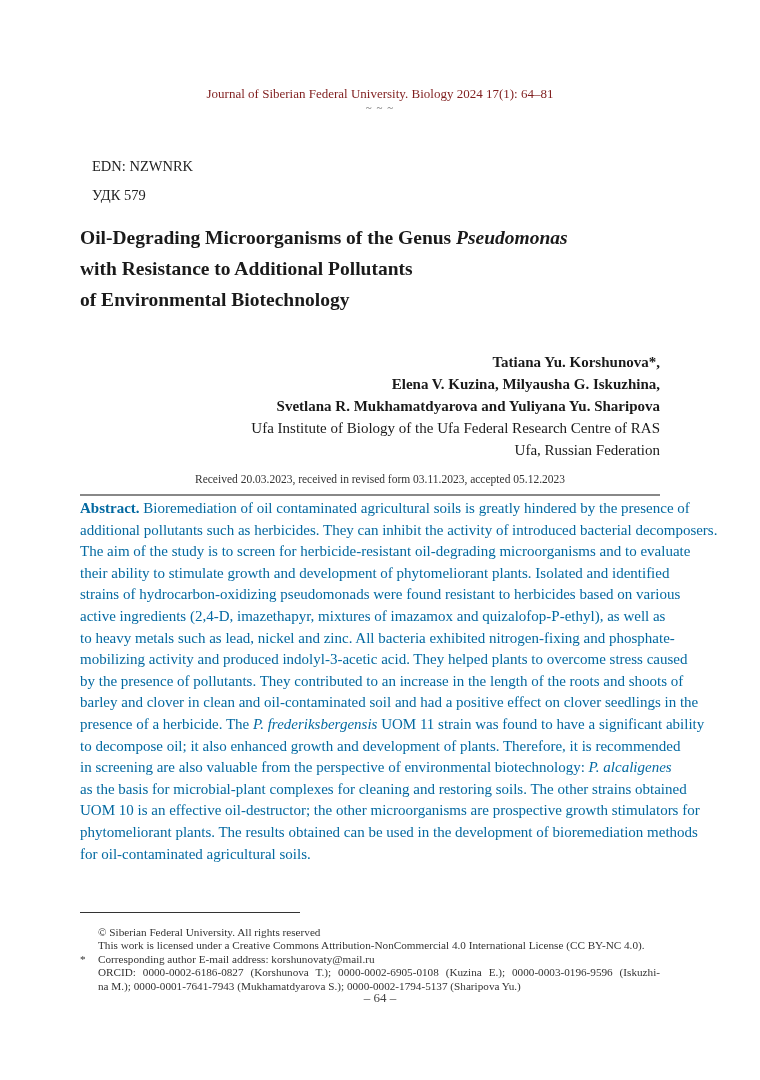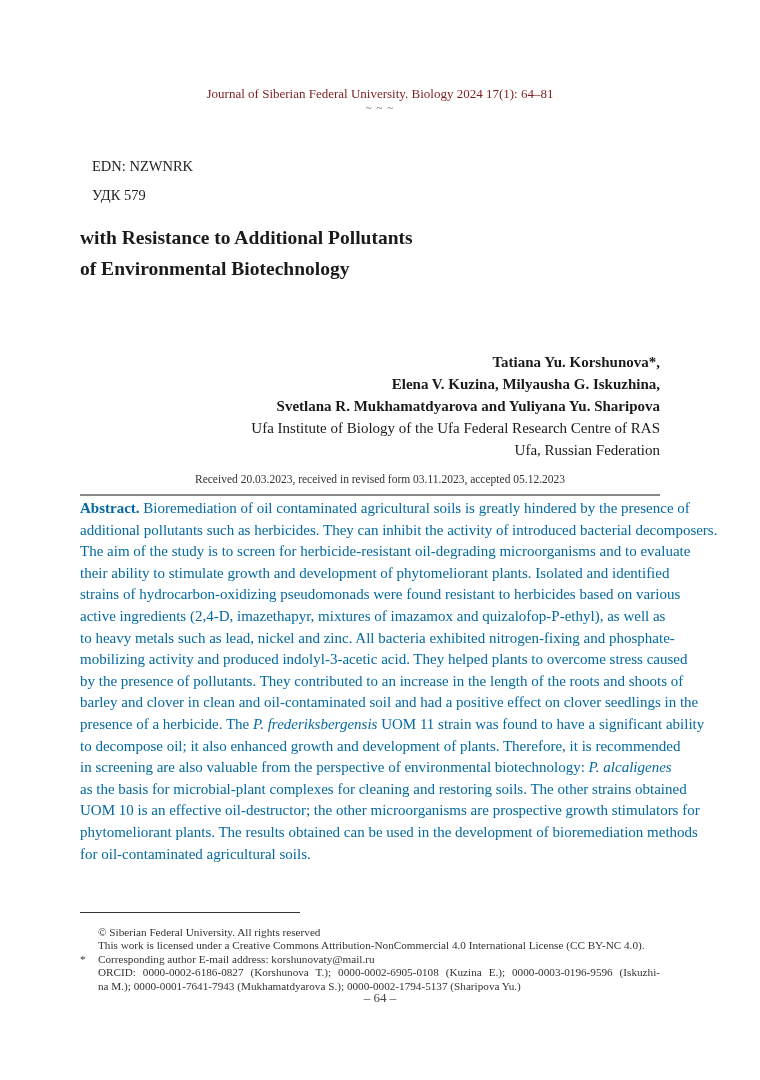--- a/index.html
+++ b/index.html
@@ -58,20 +58,21 @@
 </head>
 <body>
 
 <div class="abs running-head">Journal of Siberian Federal University. Biology 2024 17(1): 64–81</div>
 <div class="abs tilde">~ ~ ~</div>
 
 <div class="abs meta-line" style="top:158px">EDN: NZWNRK</div>
 <div class="abs meta-line" style="top:187px">УДК 579</div>
 
 <div class="abs title">
+  <span class="line"><span>Oil-Degrading Microorganisms of the Genus </span><i>Pseudomonas</i></span>
   <span class="line">with Resistance to Additional Pollutants</span>
   <span class="line">of Environmental Biotechnology</span>
 </div>
 
 <div class="abs authors">
   <span class="name">Tatiana Yu. Korshunova*,</span>
   <span class="name">Elena V. Kuzina, Milyausha G. Iskuzhina,</span>
   <span class="name">Svetlana R. Mukhamatdyarova and Yuliyana Yu. Sharipova</span>
   <span class="aff">Ufa Institute of Biology of the Ufa Federal Research Centre of RAS</span>
   <span class="aff">Ufa, Russian Federation</span>

